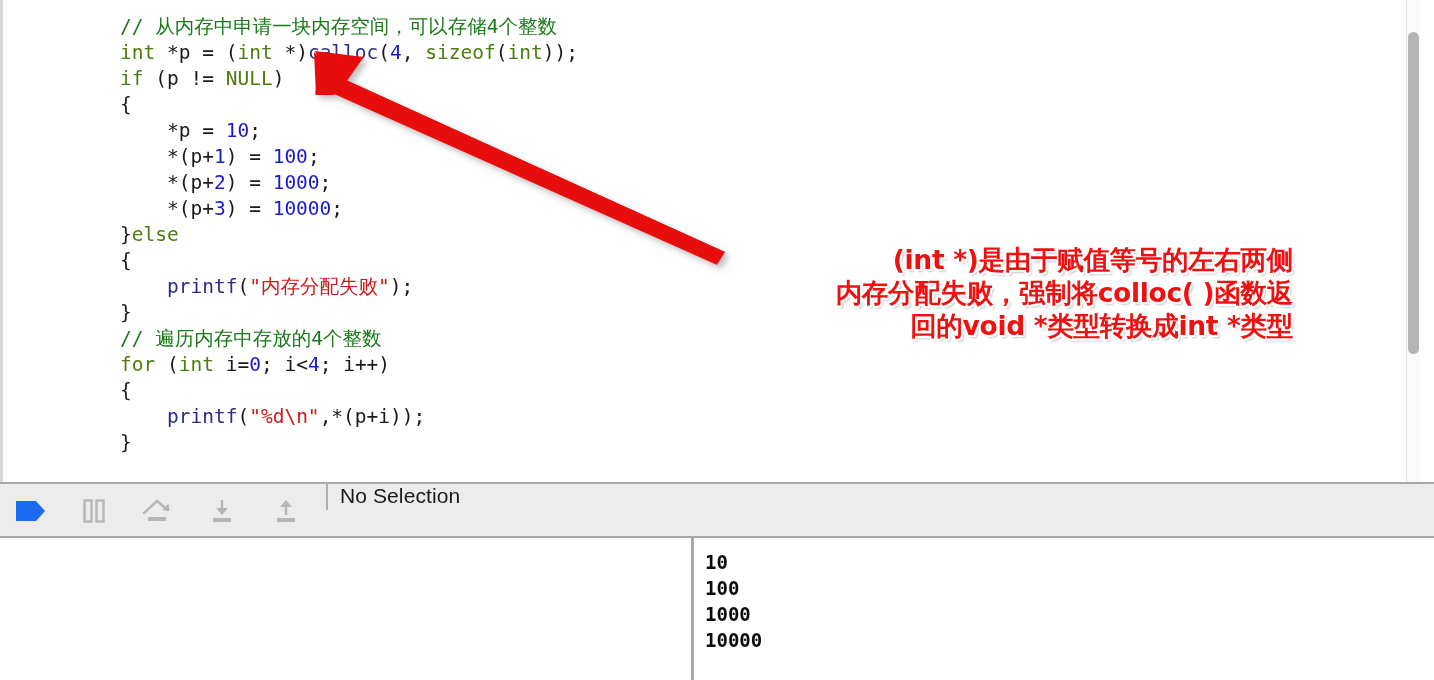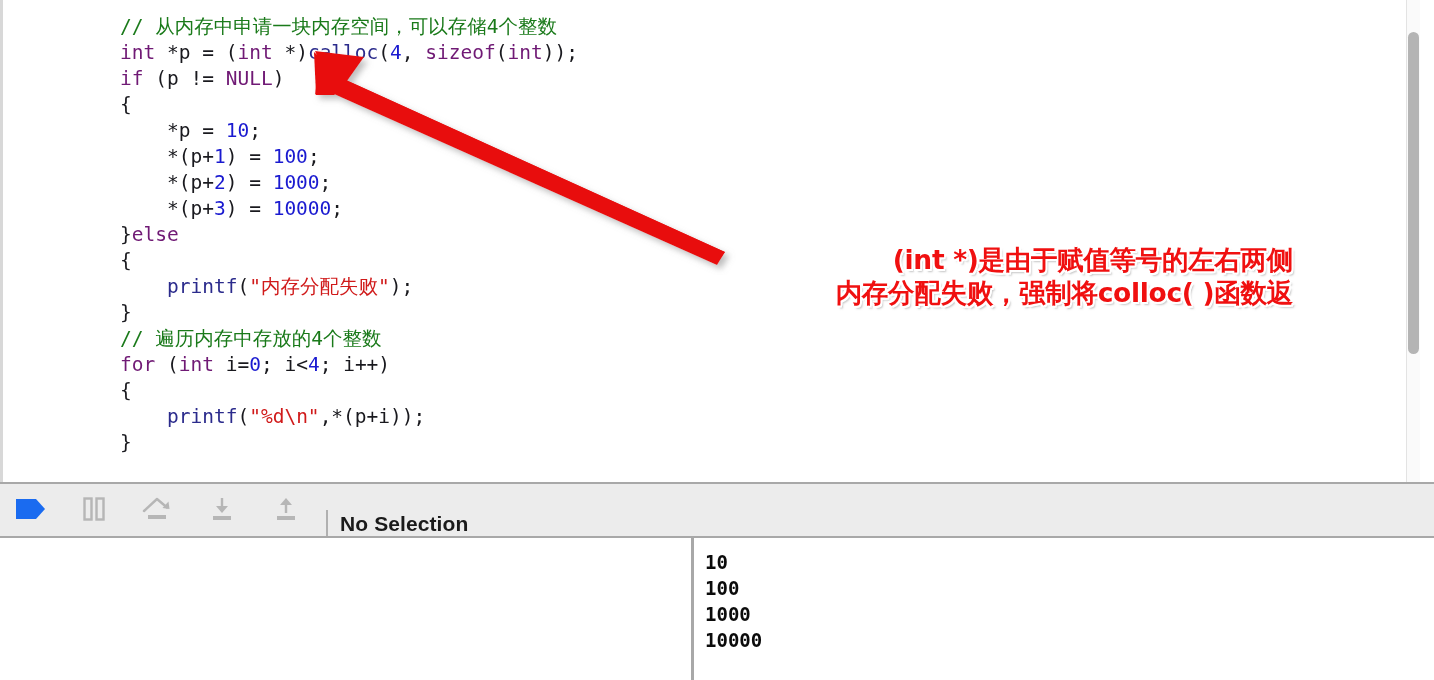--- a/index.html
+++ b/index.html
@@ -44,21 +44,21 @@
     top: 14px;
     font-family: "DejaVu Sans Mono", "Liberation Mono", monospace;
     font-size: 19.5px;
     line-height: 26px;
     white-space: pre;
     letter-spacing: 0px;
   }
   .code-line { height: 26px; }
   
   .c-comment  { color: #1a7a1a; }
-  .c-keyword  { color: #701a75; }
+  .c-keyword  { color: #4d7c0f; }
   .c-plain    { color: #19191e; }
   .c-func     { color: #2b2b8c; }
   .c-number   { color: #1a1ad0; }
   .c-string   { color: #d01a1a; }
 
   
   .arrow-svg {
     position: absolute;
     left: 295px;
     top: 45px;
@@ -118,22 +118,21 @@
     position: absolute;
     left: 0;
     top: 482px;
     width: 1434px;
     height: 56px;
     background: #ececec;
     border-top: 2px solid #a8a8a8;
     border-bottom: 2px solid #a8a8a8;
     box-sizing: border-box;
     display: flex;
-    align-items: flex-end;
-    font-weight: bold;
+    align-items: flex-start;
   }
   .tb-btn {
     width: 64px;
     height: 54px;
     display: flex;
     align-items: center;
     justify-content: center;
     flex: 0 0 auto;
   }
   .tb-btn.first { width: 62px; }
@@ -215,20 +214,21 @@
         <path d="M 427 207 L 48 35 L 63 13 L 22 8 L 17 50 L 33 31 L 418 219 Z" fill="#e81010"></path>
         <path d="M 48 35 L 427 207 L 419 220 L 36 49 Z" fill="#e81010"></path>
         <path d="M 17 6 L 66 12 L 49 36 L 36 50 Z" fill="#e81010"></path>
         <path d="M 16 7 L 18 50 L 36 50 L 49 36 Z" fill="#e81010"></path>
       </g>
     </svg>
 
     <div class="annotation" id="annotation-block">
         <span class="ann-line l1">(int *)是由于赋值等号的左右两侧</span>
         <span class="ann-line">内存分配失败，强制将colloc( )函数返</span>
+        <span class="ann-line">回的void *类型转换成int *类型</span>
       </div>
 
     <div class="v-scroll-track">
       <div class="v-scroll-thumb"></div>
     </div>
   </div>
 
   <div class="debug-bar">
 
     <div class="tb-btn first">

